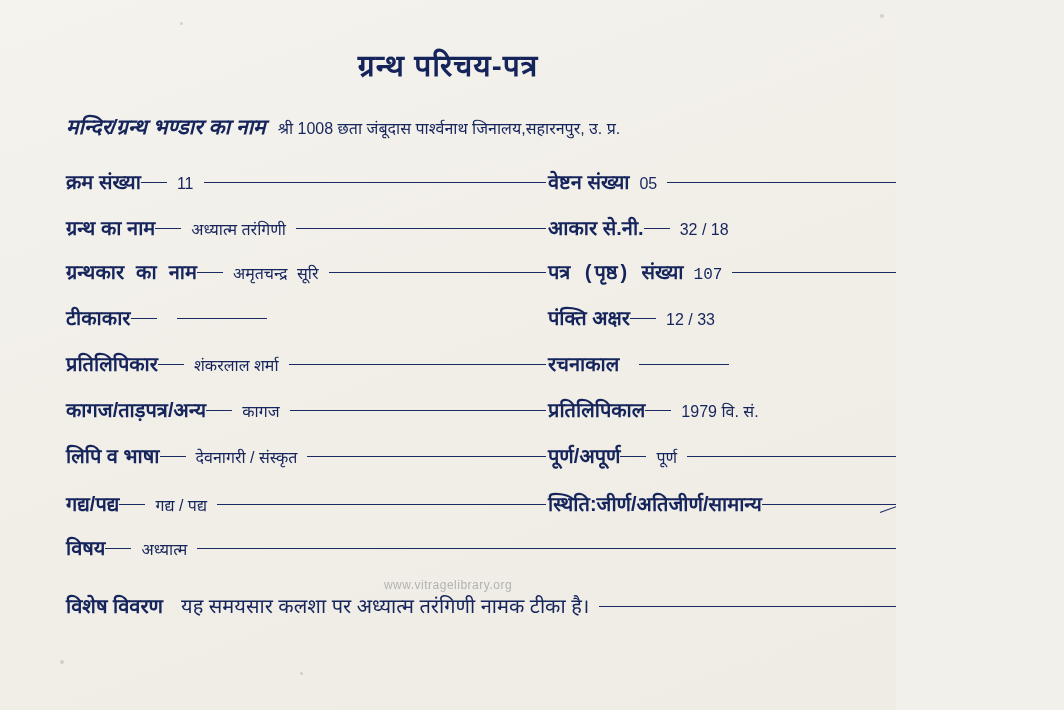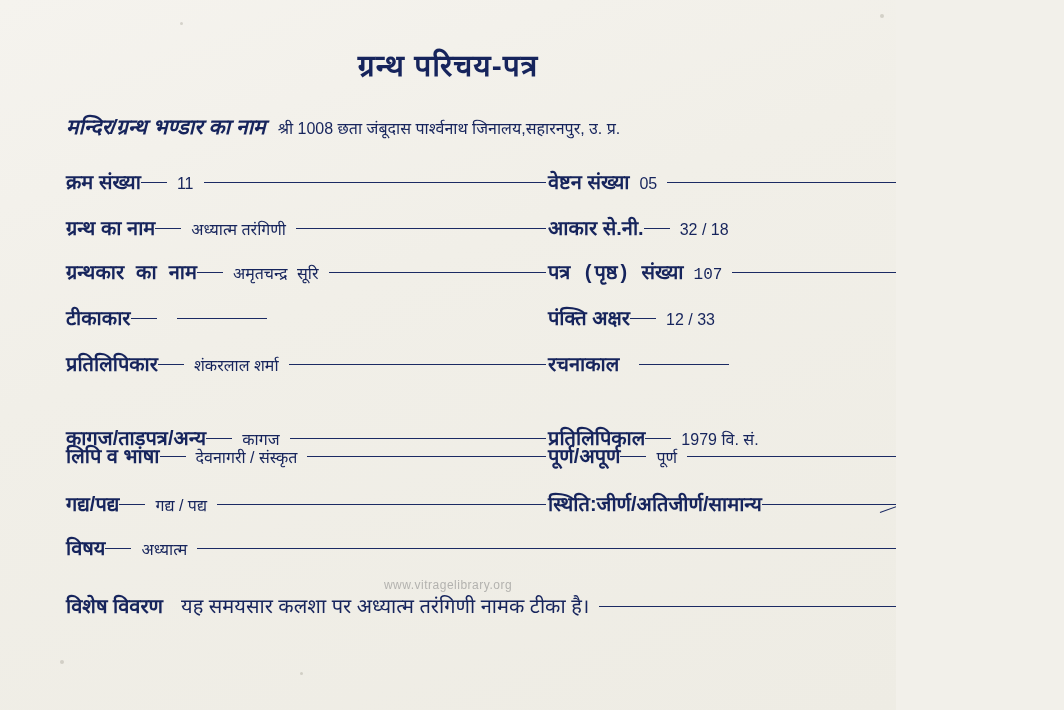--- a/index.html
+++ b/index.html
@@ -200,21 +200,21 @@
       <span class="rule"></span>
     </div>
     <div class="cell right">
       <span class="lab">रचनाकाल</span>
       <span class="val"></span>
       <span class="rule mid"></span>
       <span class="rule" style="border-bottom:none;"></span>
     </div>
   </div>
 
-  <div class="row" style="top:396px;margin-top:28px;">
+  <div class="row" style="top:396px;">
     <div class="cell left">
       <span class="lab">कागज/ताड़पत्र/अन्य</span>
       <span class="rule tiny"></span>
       <span class="val">कागज</span>
       <span class="rule"></span>
     </div>
     <div class="cell right">
       <span class="lab">प्रतिलिपिकाल</span>
       <span class="rule tiny"></span>
       <span class="val">1979 वि. सं.</span>

